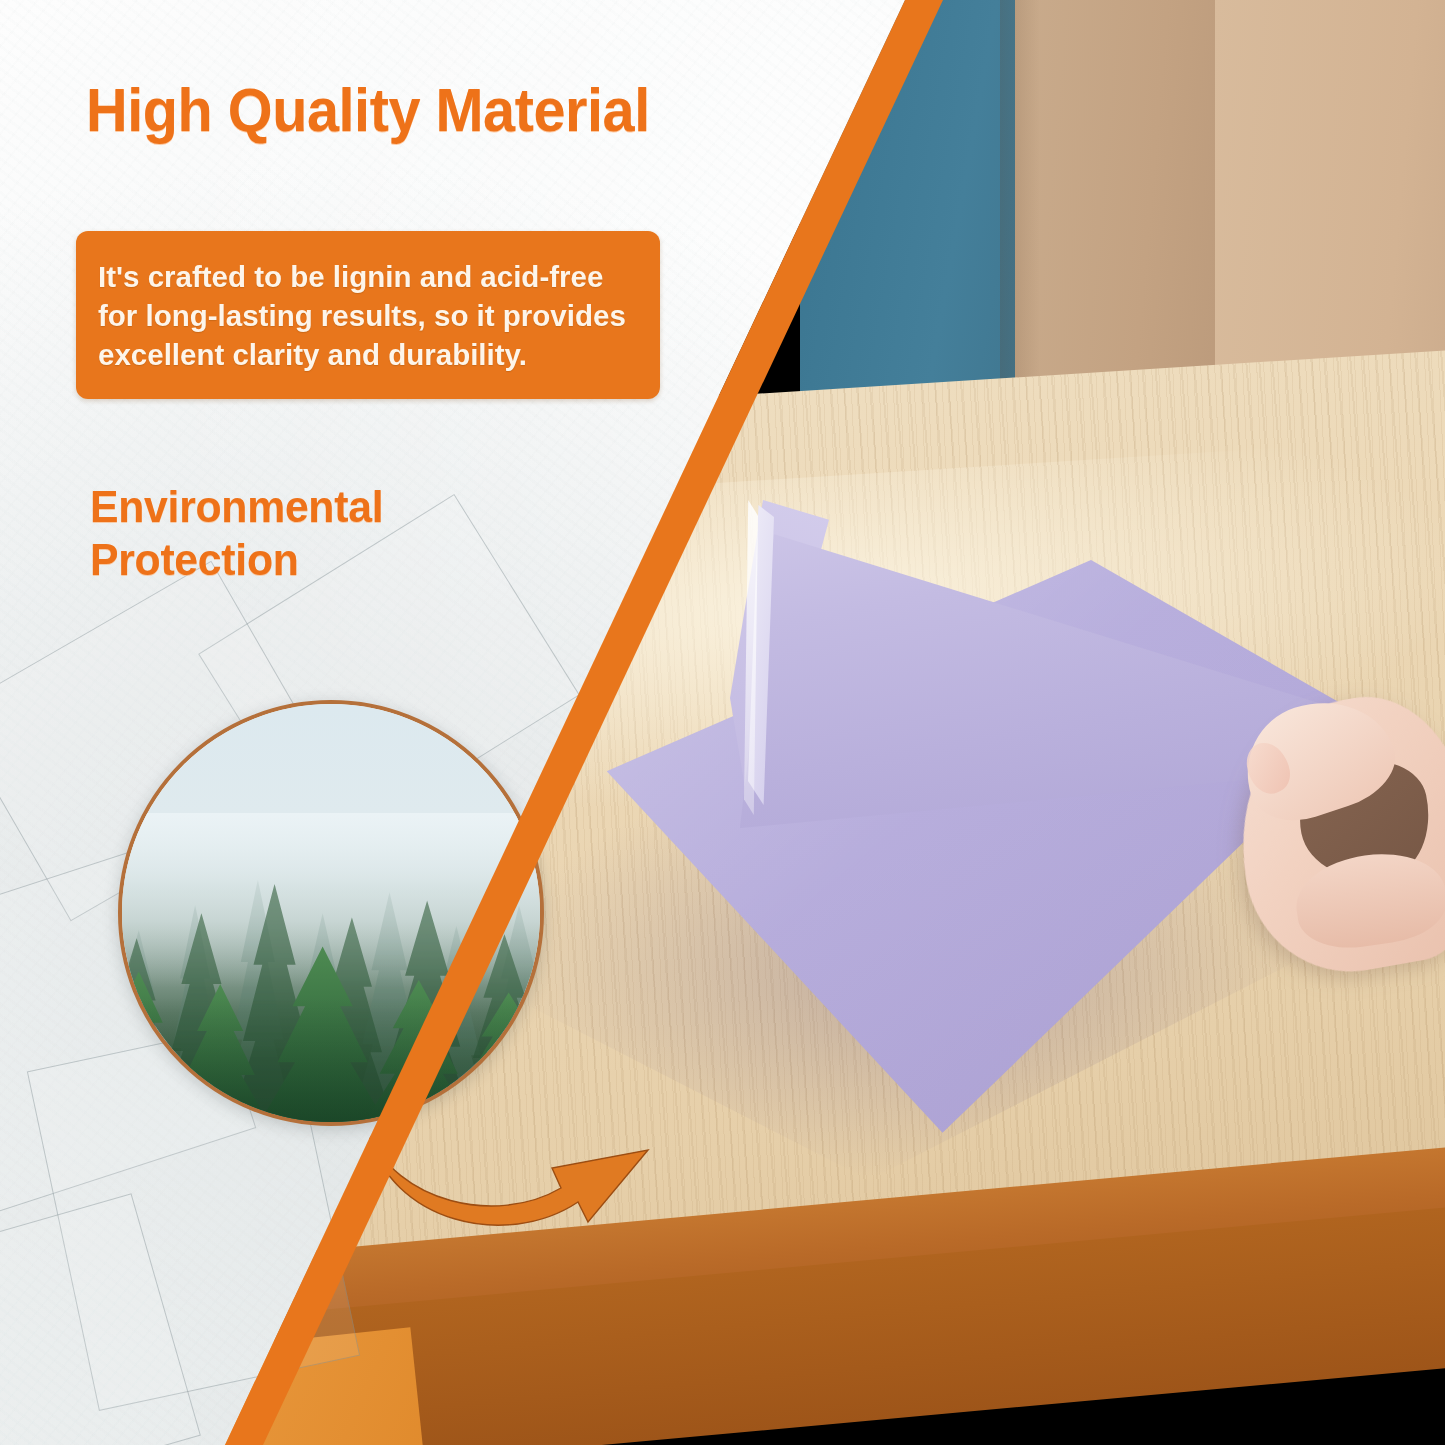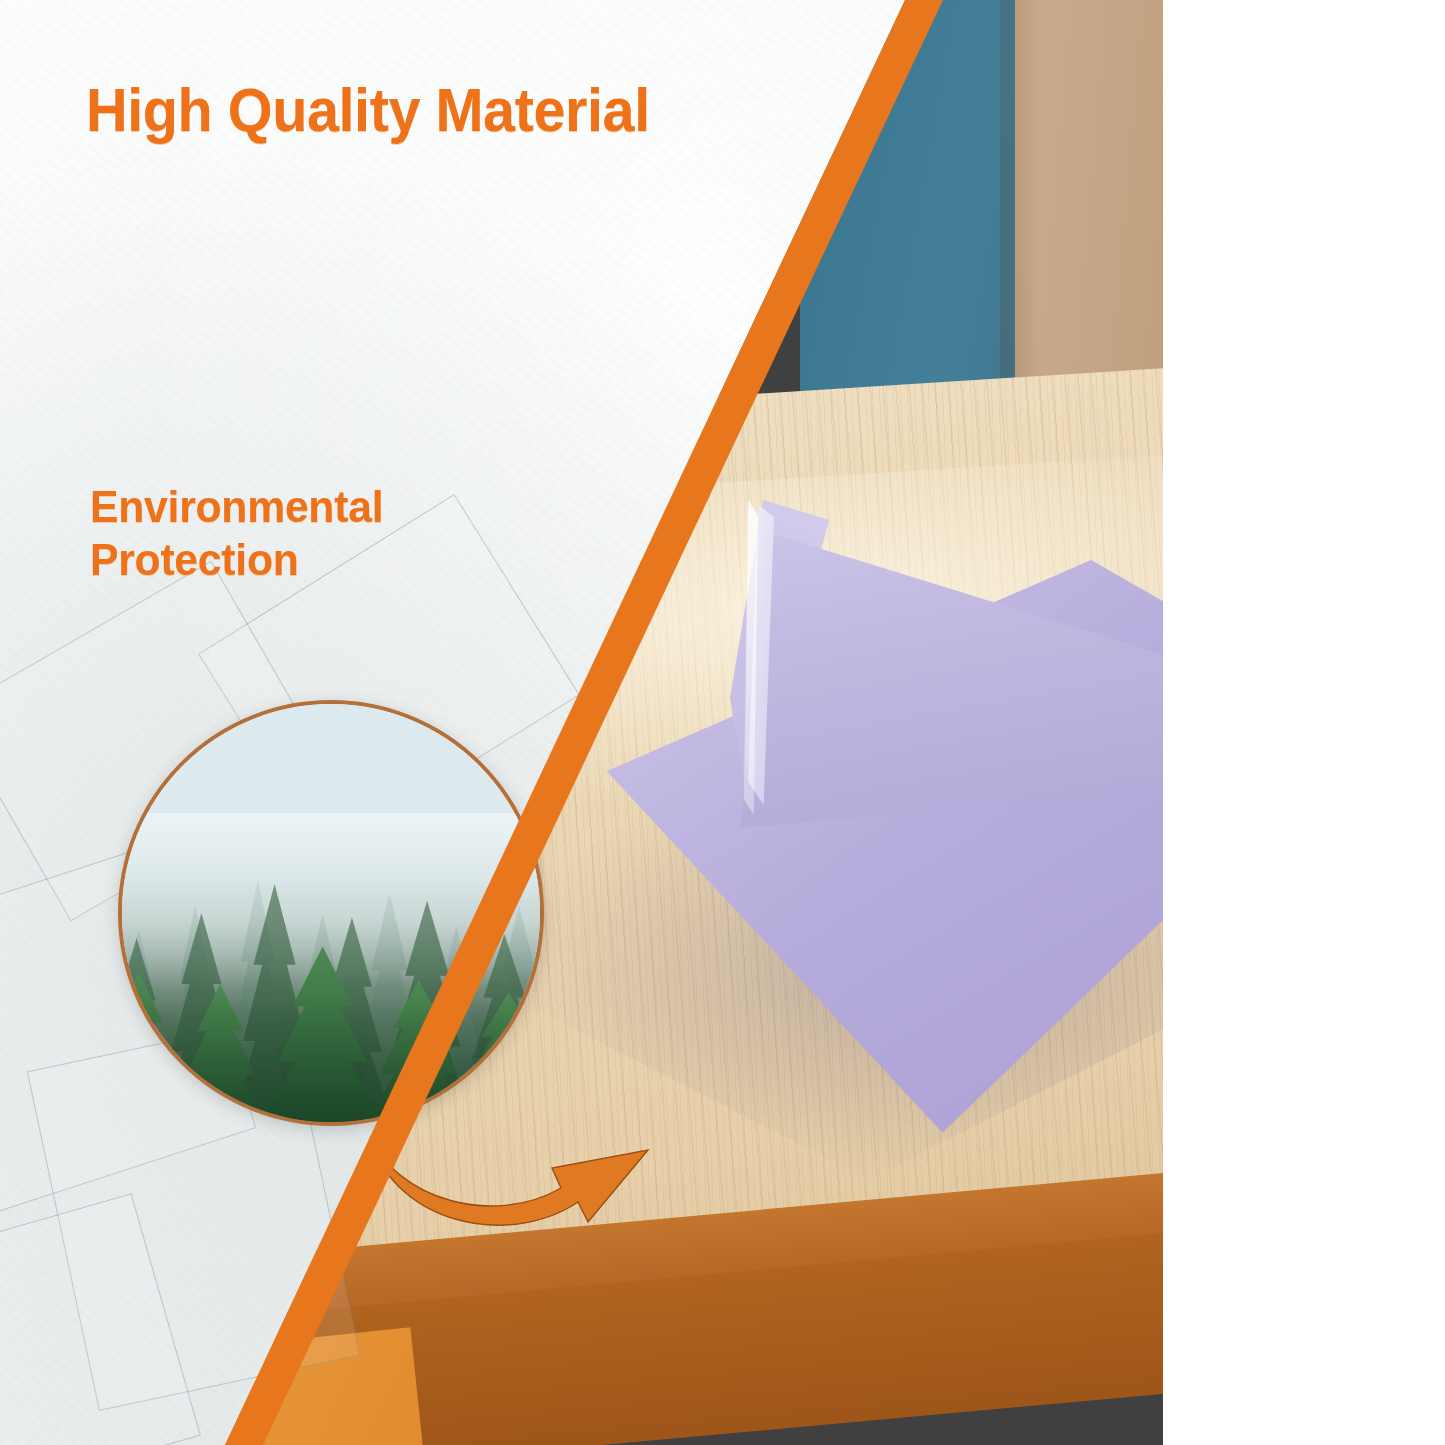--- a/index.html
+++ b/index.html
@@ -1,22 +1,22 @@
 <!DOCTYPE html>
 <html><head>
 <meta charset="utf-8">
 <style>
   html,body{margin:0;padding:0;background:#fff;}
   body{font-family:"Liberation Sans",sans-serif;}
 
   #stage{
     position:relative;
-    width:1163px;height:1445px;
+    width:1445px;height:1445px;
     overflow:hidden;
-    background:#404040;
+    background:#000000;
   }
 
   
   .photo-layer{position:absolute;inset:0;overflow:hidden;}
 
   .wall-teal{
     position:absolute;left:800px;top:0;width:260px;height:560px;
     background:linear-gradient(100deg,#3a7590 0%,#447f9a 55%,#3d7189 100%);
   }
   .wall-beige-left{
@@ -333,19 +333,22 @@
     <div class="tree front" style="left:58%;  width:26%; height:34%;"></div>
     <div class="tree front" style="left:79%;  width:27%; height:31%;"></div>
 
     <div class="fc-bottomshade"></div>
   </div>
 
   <div class="orange-diagonal"></div>
 
   <div class="title">High Quality Material</div>
 
+  <div class="callout">
+    <p>It's crafted to be lignin and acid-free for long-lasting results, so it provides excellent clarity and durability.</p>
+  </div>
 
   <div class="subtitle">
     <div>Environmental</div>
     <div>Protection</div>
   </div>
 
 </div>
 
 </body></html>

